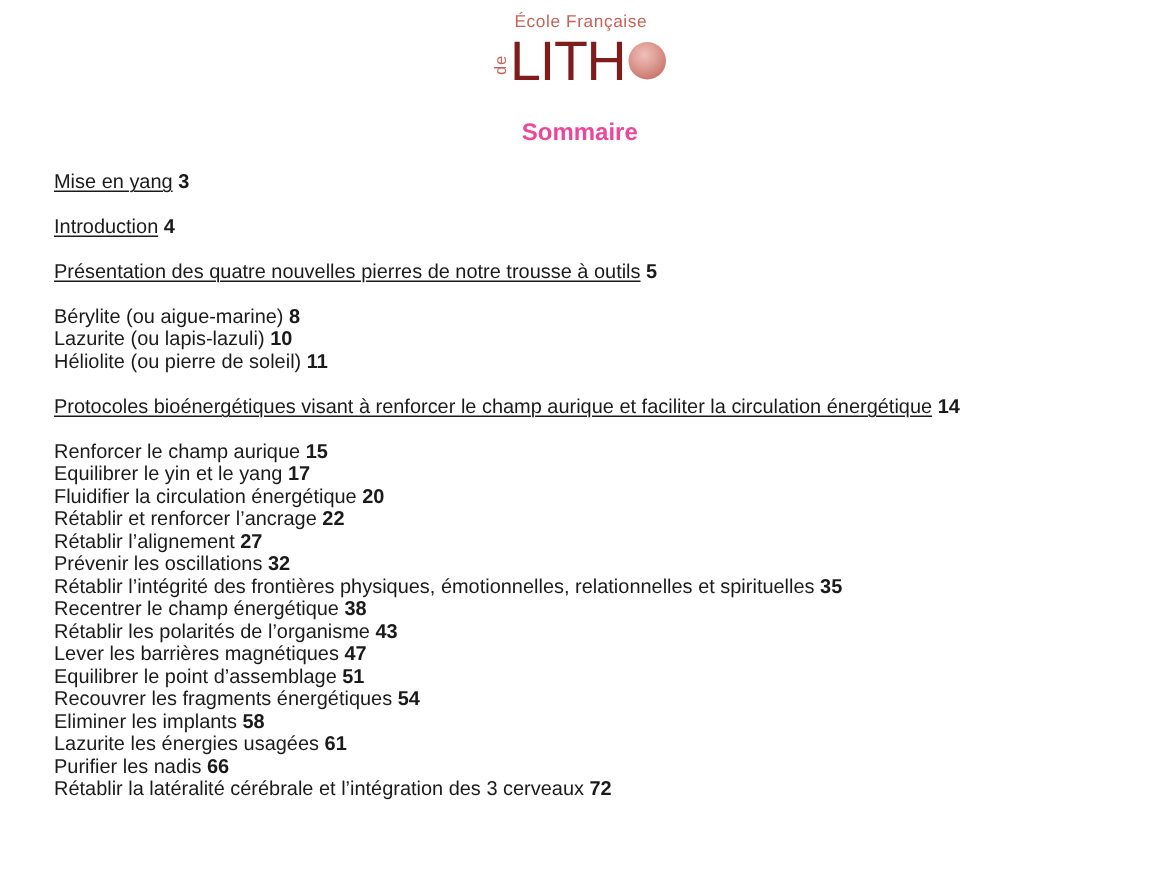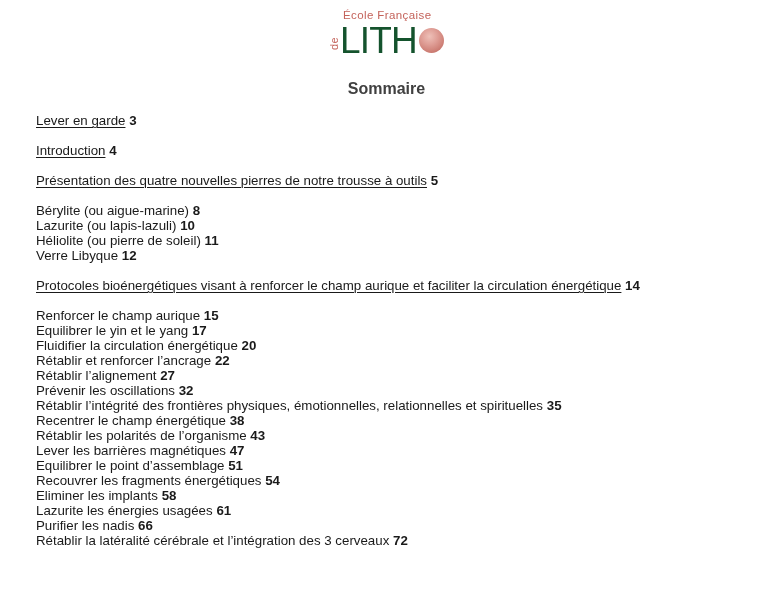--- a/index.html
+++ b/index.html
@@ -35,38 +35,38 @@
     padding-left: 3px;
     margin-bottom: 1px;
   }
   .logo-title {
     display: flex;
     align-items: center;
     font-size: 37px;
     line-height: 1;
     font-weight: 500;
     letter-spacing: -0.8px;
-    color: #14532d;
+    color: #7f1d1d;
     white-space: nowrap;
   }
   .sphere {
     width: 25px; height: 25px;
     border-radius: 50%;
     margin: 0 2px;
     display: inline-block;
     background: radial-gradient(circle at 42% 34%, #eec0b8 0%, #e0a098 35%, #d2867d 62%, #c06a61 88%, #b85f56 100%);
   }
 
   
   .sommaire {
     margin: 21px 0 0 0;
     text-align: center;
     font-size: 16px;
     font-weight: bold;
-    color: #404040;
+    color: #ec4899;
   }
 
   
   .toc {
     margin: 15px 28px 0 36px;
     font-size: 13.3px;
     line-height: 15px;
   }
   .toc-block { margin-bottom: 15px; }
   .toc-block:last-child { margin-bottom: 0; }
@@ -92,33 +92,32 @@
         <span>LITH</span>
         <span class="sphere"></span>
       </div>
     </div>
   </div>
 
   <h1 class="sommaire">Sommaire</h1>
 
   <div class="toc">
       <div class="toc-block">
-        <div class="toc-line"><span class="toc-link">Lever en garde</span> <b class="pg">3</b></div>
+        <div class="toc-line"><span class="toc-link">Mise en yang</span> <b class="pg">3</b></div>
       </div>
       <div class="toc-block">
         <div class="toc-line"><span class="toc-link">Introduction</span> <b class="pg">4</b></div>
       </div>
       <div class="toc-block">
         <div class="toc-line"><span class="toc-link">Présentation des quatre nouvelles pierres de notre trousse à outils</span> <b class="pg">5</b></div>
       </div>
       <div class="toc-block">
         <div class="toc-line"><span class="toc-label">Bérylite (ou aigue-marine)</span> <b class="pg">8</b></div>
         <div class="toc-line"><span class="toc-label">Lazurite (ou lapis-lazuli)</span> <b class="pg">10</b></div>
         <div class="toc-line"><span class="toc-label">Héliolite (ou pierre de soleil)</span> <b class="pg">11</b></div>
-        <div class="toc-line"><span class="toc-label">Verre Libyque</span> <b class="pg">12</b></div>
       </div>
       <div class="toc-block">
         <div class="toc-line"><span class="toc-link">Protocoles bioénergétiques visant à renforcer le champ aurique et faciliter la circulation énergétique</span> <b class="pg">14</b></div>
       </div>
       <div class="toc-block">
         <div class="toc-line"><span class="toc-label">Renforcer le champ aurique</span> <b class="pg">15</b></div>
         <div class="toc-line"><span class="toc-label">Equilibrer le yin et le yang</span> <b class="pg">17</b></div>
         <div class="toc-line"><span class="toc-label">Fluidifier la circulation énergétique</span> <b class="pg">20</b></div>
         <div class="toc-line"><span class="toc-label">Rétablir et renforcer l’ancrage</span> <b class="pg">22</b></div>
         <div class="toc-line"><span class="toc-label">Rétablir l’alignement</span> <b class="pg">27</b></div>

